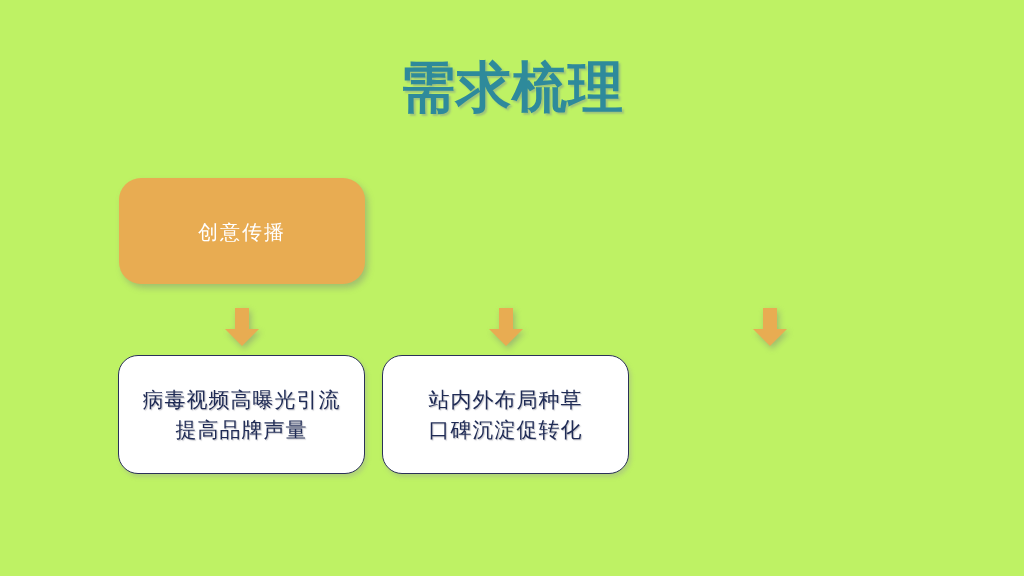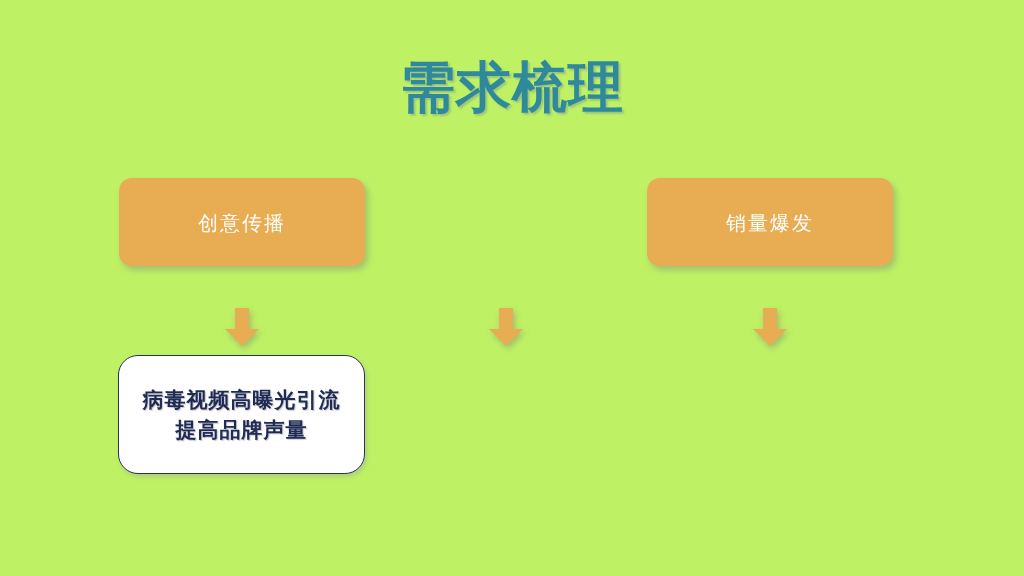--- a/index.html
+++ b/index.html
@@ -57,23 +57,23 @@
   .column.c0 { left: 119px; }
   .column.c1 { left: 383px; }
   .column.c2 { left: 647px; }
 
   
   .top-card {
     position: absolute;
     top: 178px;
     left: 0;
     width: 246px;
-    height: 88px;
+    height: 106px;
     background: #E8AC52;
-    border-radius: 13px;
+    border-radius: 22px;
     box-shadow: 3px 4px 6px rgba(120,120,125,0.40);
     display: flex;
     align-items: center;
     justify-content: center;
   }
   .top-card-label {
     color: #ffffff;
     font-size: 20px;
     line-height: 26px;
     letter-spacing: 2px;
@@ -104,21 +104,21 @@
     border: 1.6px solid #2A3158;
     border-radius: 20px;
     box-shadow: 2px 3px 4px rgba(150,150,160,0.35);
     display: flex;
     align-items: center;
     justify-content: center;
   }
   .bottom-card-label {
     color: #1F2B55;
     font-size: 21px;
-    font-weight: bold;
+    font-weight: normal;
     line-height: 30px;
     letter-spacing: 1px;
     text-align: center;
     text-shadow: 1px 1px 1px rgba(150,150,160,0.55);
     white-space: pre-line;
   }
 </style>
 </head>
 <body>
 
@@ -146,26 +146,27 @@
     </div>
 
     <div class="column c1">
 
       <div class="arrow">
         <svg width="36" height="38" viewBox="0 0 36 38" xmlns="http://www.w3.org/2000/svg">
           <polygon points="11,0 25,0 25,21 35,21 18,38 1,21 11,21" fill="#E8AC52"></polygon>
         </svg>
       </div>
 
+      <div class="bottom-card">
+        <div class="bottom-card-label">站内外布局种草
+口碑沉淀促转化</div>
+      </div>
     </div>
 
     <div class="column c2">
-      <div class="top-card">
-        <div class="top-card-label">销量爆发</div>
-      </div>
 
       <div class="arrow">
         <svg width="36" height="38" viewBox="0 0 36 38" xmlns="http://www.w3.org/2000/svg">
           <polygon points="11,0 25,0 25,21 35,21 18,38 1,21 11,21" fill="#E8AC52"></polygon>
         </svg>
       </div>
 
     </div>
 
   </div>

